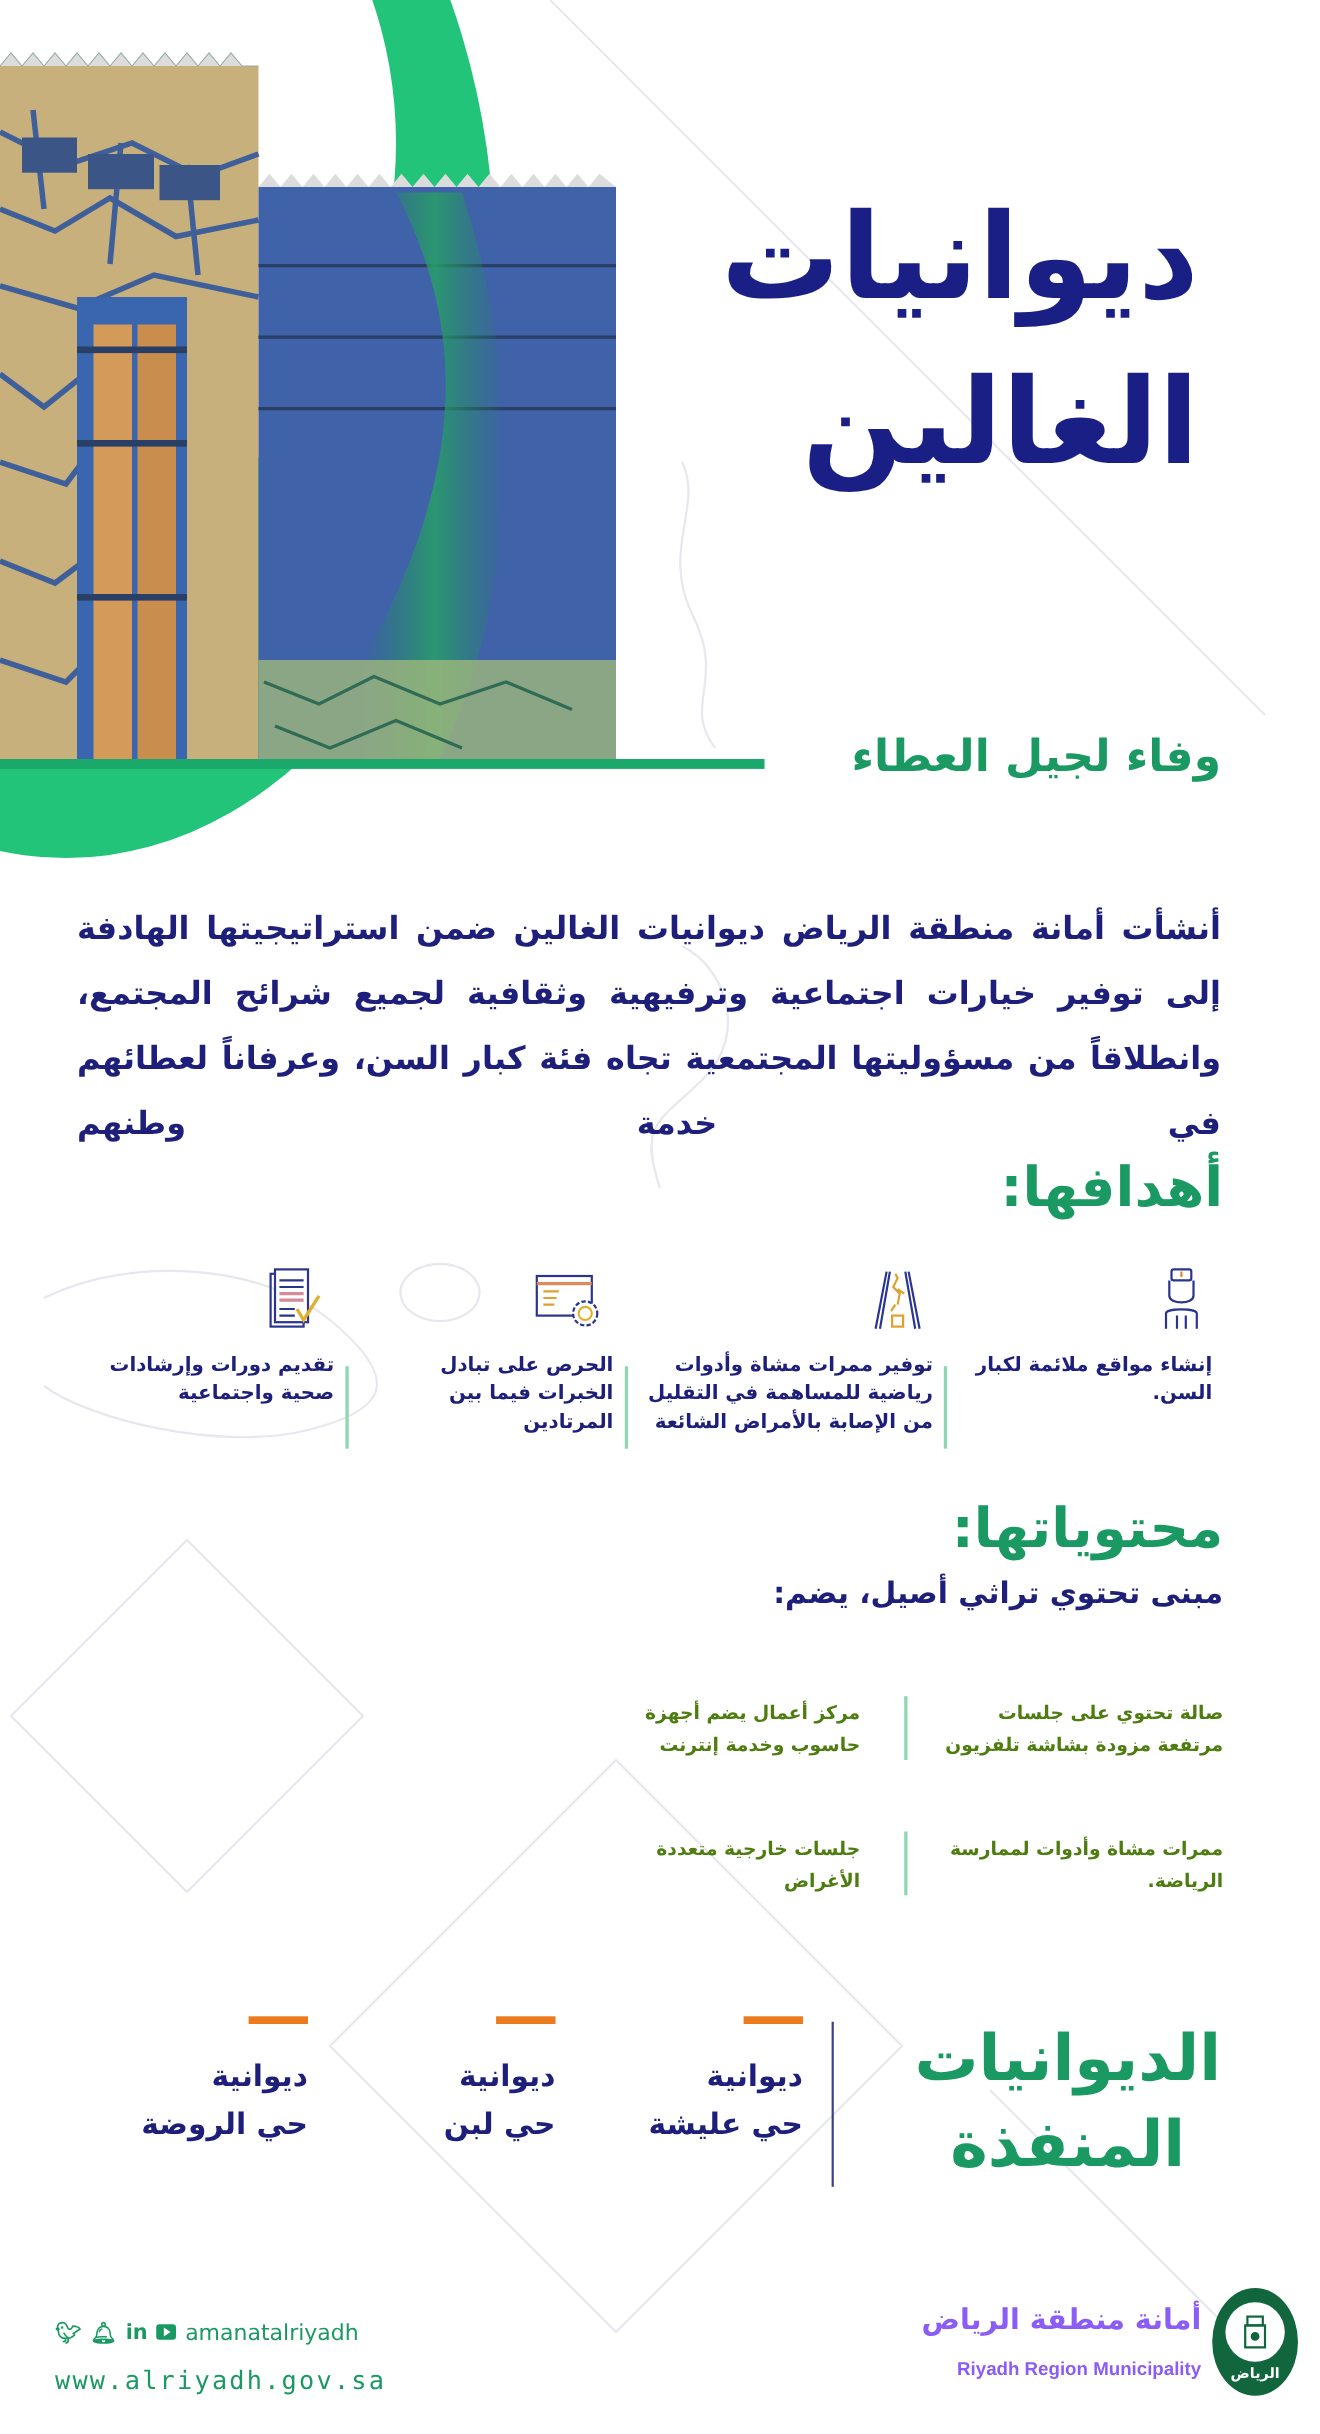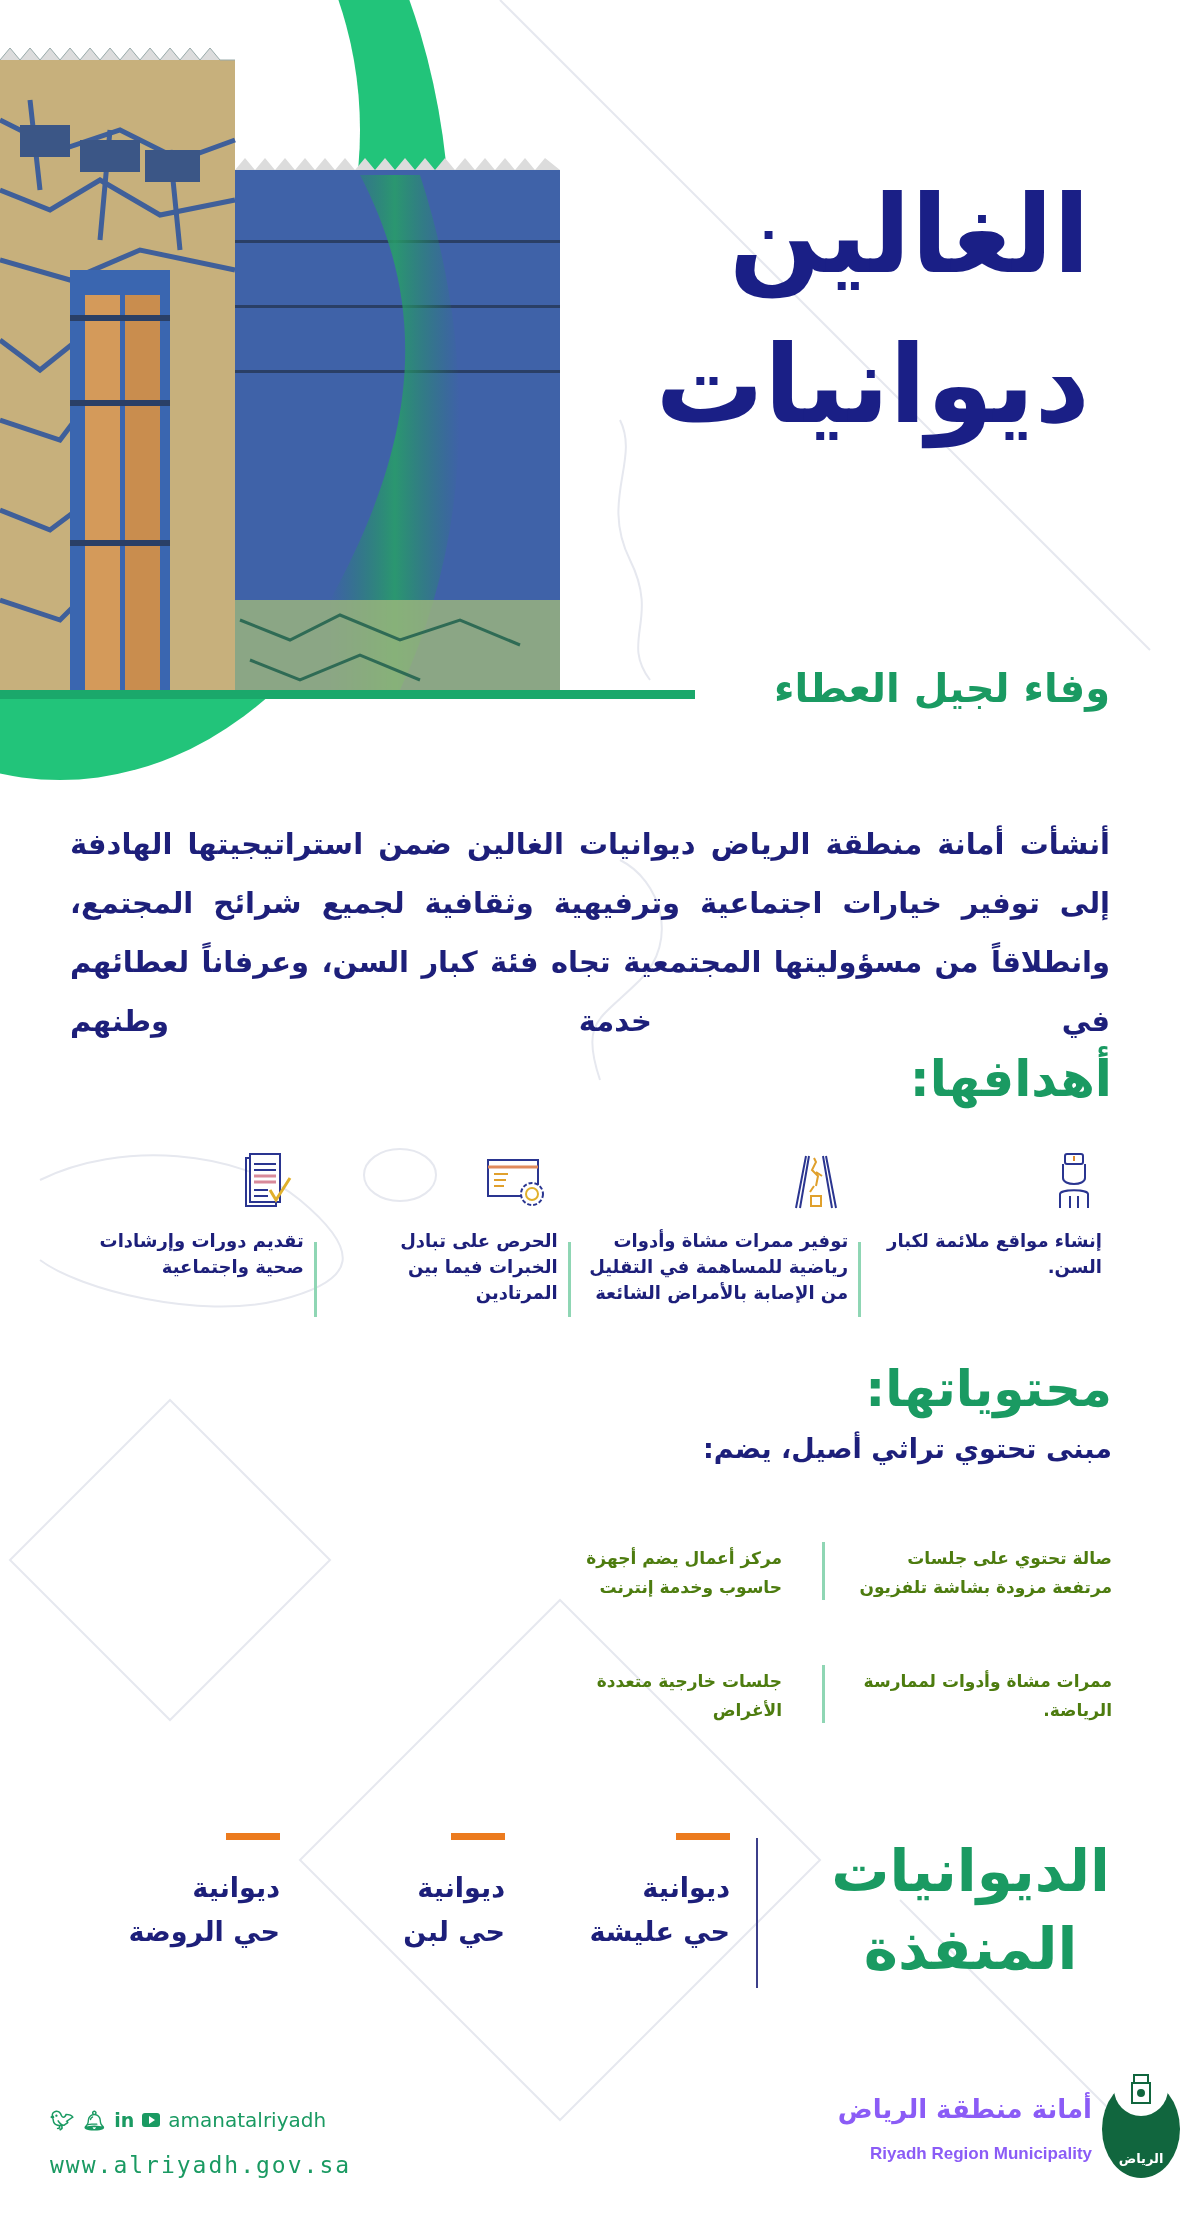--- a/index.html
+++ b/index.html
@@ -47,21 +47,21 @@
   .social { display: flex; align-items: center; gap: 8px; font-size: 20px; }
   .social .s-icon { font-weight: bold; font-size: 19px; }
   .yt { display: inline-block; width: 18px; height: 14px; background: #1a9a62; border-radius: 3px; position: relative; }
   .yt::after { content: ""; position: absolute; left: 7px; top: 3px; border-left: 6px solid #fff; border-top: 4px solid transparent; border-bottom: 4px solid transparent; }
   .site { font-family: "DejaVu Sans Mono", monospace; font-size: 23px; letter-spacing: 2px; margin-top: 20px; }
 
   .footer-right { position: absolute; right: 20px; top: 2080px; display: flex; align-items: center; gap: 10px; }
   .org-text { text-align: right; color: #8b5cf6; }
   .org-ar { direction: rtl; font-weight: bold; font-size: 26px; }
   .org-en { font-family: "Liberation Sans", sans-serif; font-weight: bold; font-size: 17px; margin-top: 20px; }
-  .emblem { width: 78px; height: 98px; border-radius: 50%; background: #11663e; position: relative; display: flex; justify-content: center; }
+  .emblem { width: 78px; height: 98px; border-radius: 50%; background: #11663e; position: relative; display: flex; align-items: center; justify-content: center; }
   .emblem .inner { width: 54px; height: 54px; border-radius: 50%; background: #fff; margin-top: -18px; display: flex; align-items: center; justify-content: center; }
   .emblem .cap { position: absolute; bottom: 12px; color: #fff; font-weight: bold; font-size: 13px; direction: rtl; }
 </style>
 </head>
 <body>
 
 <svg class="bg-lines" viewBox="0 0 1200 2213">
   <g fill="none" stroke="#e6e8ef" stroke-width="2">
     <path d="M170 1400 L330 1560 L170 1720 L10 1560 Z"></path>
     <path d="M560 1600 L820 1860 L560 2120 L300 1860 Z"></path>
@@ -121,22 +121,22 @@
     <rect x="235" y="560" width="325" height="90" fill="#9fb87c" opacity="0.8"></rect>
     <g stroke="#2f6b55" stroke-width="3" fill="none">
       <path d="M240 580 L290 600 L340 575 L400 600 L460 580 L520 605"></path>
       <path d="M250 620 L300 640 L360 615 L420 640"></path>
     </g>
   </svg>
 </div>
 <div class="hero-rule"></div>
 
 <div class="title">
+  <div>ديوانيات</div>
   <div>الغالين</div>
-  <div>ديوانيات</div>
 </div>
 
 <div class="tagline">وفاء لجيل العطاء</div>
 
 <p class="intro">أنشأت أمانة منطقة الرياض ديوانيات الغالين ضمن استراتيجيتها الهادفة إلى توفير خيارات اجتماعية وترفيهية وثقافية لجميع شرائح المجتمع، وانطلاقاً من مسؤوليتها المجتمعية تجاه فئة كبار السن، وعرفاناً لعطائهم في خدمة وطنهم</p>
 
 <div class="sec-head" style="top:1050px;">أهدافها:</div>
 
 <div class="goals">
   <div class="goal">

